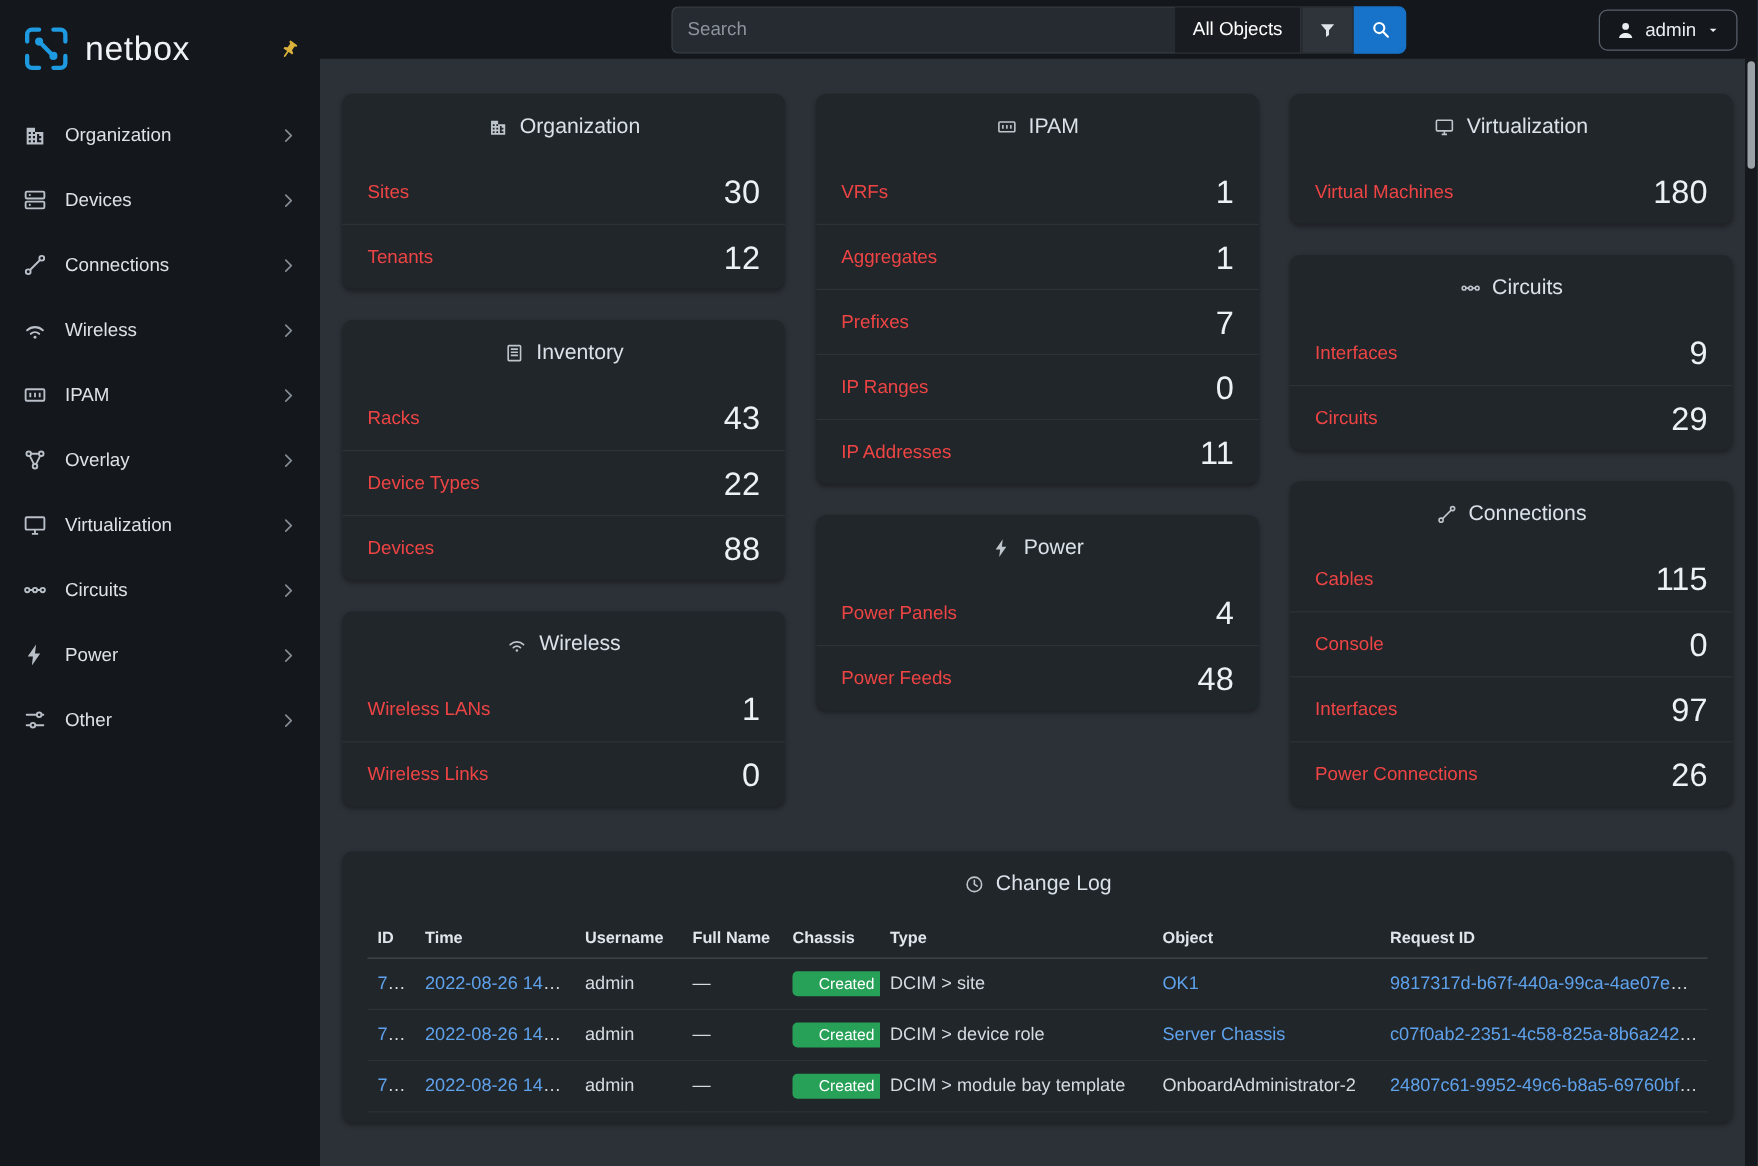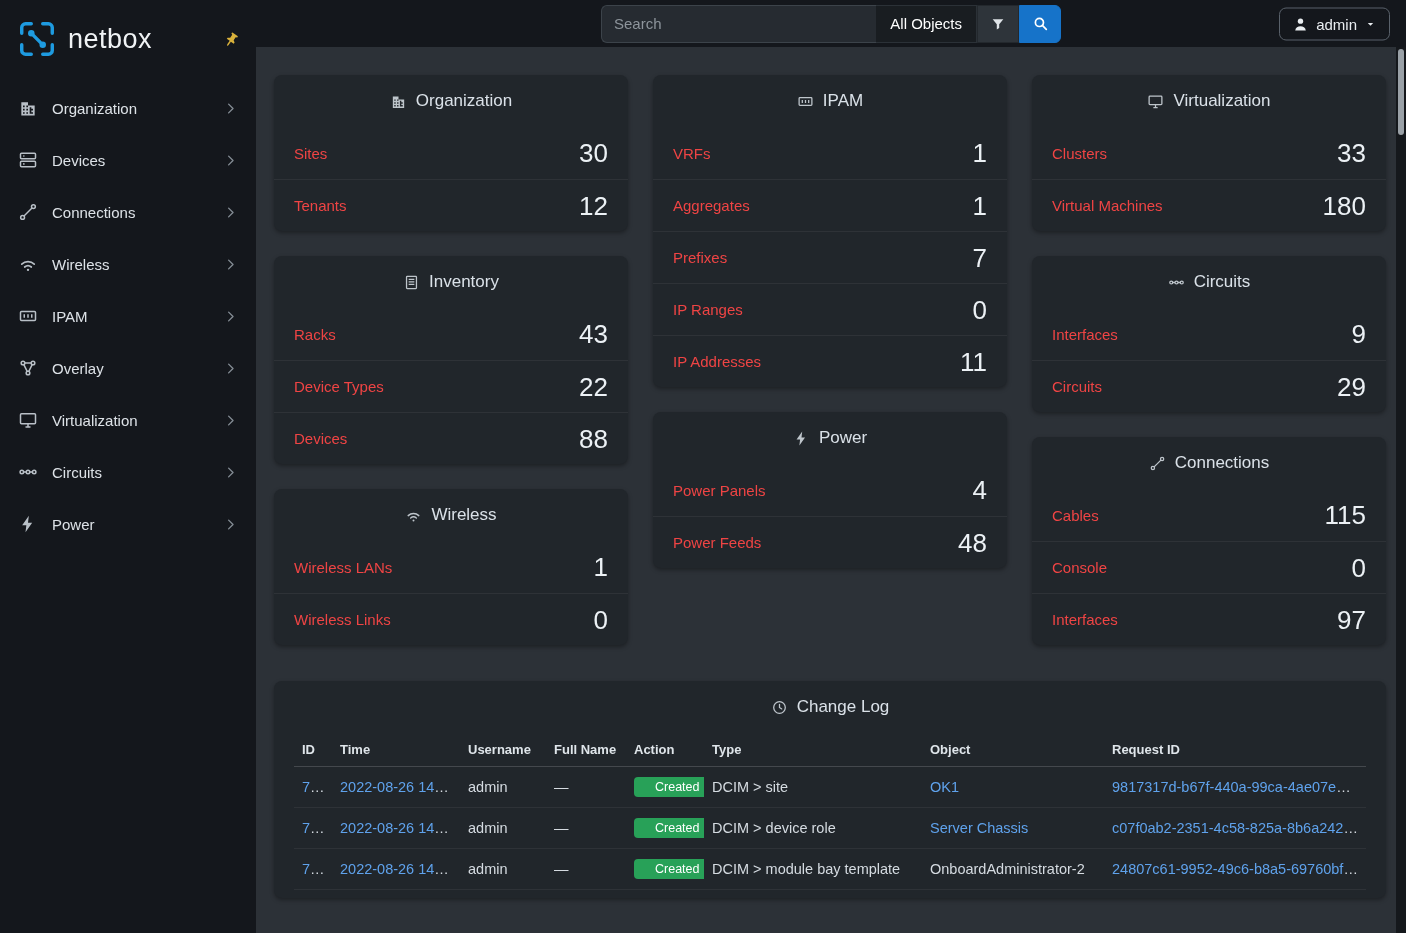--- a/index.html
+++ b/index.html
@@ -27,21 +27,21 @@
   .pin{margin-left:auto;width:17px;height:17px;color:var(--c-pin);transform:rotate(35deg);cursor:pointer;}
   .nav{padding-top:4px;display:flex;flex-direction:column;}
   .nav-item{display:flex;align-items:center;gap:14px;height:52px;padding:0 18px;
     color:#dde2e7;font-size:15px;font-weight:500;text-decoration:none;cursor:pointer;}
   .nav-item .icon{width:20px;height:20px;color:#b9c0c7;}
   .nav-item .chev{width:15px;height:15px;margin-left:auto;color:#848c94;}
 
   
   .main{flex:1;min-width:0;position:relative;display:flex;flex-direction:column;}
   .topbar{height:47px;flex-shrink:0;background:var(--c-panel);display:flex;align-items:center;position:relative;padding:0 16px;}
-  .search-group{display:flex;margin:0 auto;height:38px;width:460px;}
+  .search-group{display:flex;margin:0 auto;height:38px;width:588px;}
   .search-input{flex:1;min-width:0;background:#262b31;border:1px solid #3c434a;border-right:none;
     border-radius:6px 0 0 6px;padding:0 12px;color:#e6ebef;font-size:15px;outline:none;
     font-family:"Liberation Sans",sans-serif;}
   .search-input::placeholder{color:var(--c-muted);}
   .scope-btn{background:#191d21;color:#fff;border:1px solid #2b3137;border-left:none;padding:0 14px;
     font-size:15px;cursor:pointer;font-family:"Liberation Sans",sans-serif;}
   .filter-btn{width:42px;background:#2e343a;border:1px solid #23282d;color:#dfe4e8;cursor:pointer;
     display:flex;align-items:center;justify-content:center;}
   .filter-btn .icon{width:16px;height:16px;}
   .go-btn{width:42px;background:var(--c-primary);border:1px solid var(--c-primary);
@@ -243,20 +243,35 @@
             <path d="M13 2 5 13.5h5L9 22l8-11.5h-5z"></path>
           </svg>
         </span>
         <span class="nav-label">Power</span>
         <span class="icon chev">
           <svg viewBox="0 0 24 24" fill="none" stroke="currentColor" stroke-width="2.2" stroke-linecap="round" stroke-linejoin="round">
             <path d="m9 5 7 7-7 7"></path>
           </svg>
         </span>
       </a>
+      <a class="nav-item">
+        <span class="icon">
+          <svg viewBox="0 0 24 24" fill="none" stroke="currentColor" stroke-width="1.8" stroke-linecap="round">
+            <path d="M4 7h9M19 7h1M4 17h3M13 17h7"></path>
+            <circle cx="16" cy="7" r="2.2"></circle>
+            <circle cx="10" cy="17" r="2.2"></circle>
+          </svg>
+        </span>
+        <span class="nav-label">Other</span>
+        <span class="icon chev">
+          <svg viewBox="0 0 24 24" fill="none" stroke="currentColor" stroke-width="2.2" stroke-linecap="round" stroke-linejoin="round">
+            <path d="m9 5 7 7-7 7"></path>
+          </svg>
+        </span>
+      </a>
     </nav>
 </aside>
 
 <div class="main">
   <header class="topbar">
     <div class="search-group">
       <input class="search-input" type="text" placeholder="Search" style="">
       <button class="scope-btn">All Objects</button>
       <button class="filter-btn">
         <span class="icon">
@@ -411,24 +426,20 @@
             <header class="card-header">
               <span class="icon">
                 <svg viewBox="0 0 24 24" fill="none" stroke="currentColor" stroke-width="1.8">
                   <rect x="3" y="4.5" width="18" height="12" rx="1.2"></rect>
                   <path d="M9 20.5h6M12 16.5v4"></path>
                 </svg>
               </span>
               <span>Virtualization</span>
             </header>
             <a class="stat-row">
-              <span class="stat-label">Clusters</span>
-              <span class="stat-value">33</span>
-            </a>
-            <a class="stat-row">
               <span class="stat-label">Virtual Machines</span>
               <span class="stat-value">180</span>
             </a>
           </section>
           <section class="card">
             <header class="card-header">
               <span class="icon">
                 <svg viewBox="0 0 24 24" fill="none" stroke="currentColor" stroke-width="1.8">
                   <circle cx="4.6" cy="12" r="2.1"></circle>
                   <circle cx="12" cy="12" r="2.1"></circle>
@@ -462,20 +473,24 @@
               <span class="stat-label">Cables</span>
               <span class="stat-value">115</span>
             </a>
             <a class="stat-row">
               <span class="stat-label">Console</span>
               <span class="stat-value">0</span>
             </a>
             <a class="stat-row">
               <span class="stat-label">Interfaces</span>
               <span class="stat-value">97</span>
+            </a>
+            <a class="stat-row">
+              <span class="stat-label">Power Connections</span>
+              <span class="stat-value">26</span>
             </a>
           </section>
         </div>
       </div>
 
     <section class="card changelog">
       <header class="card-header">
         <span class="icon">
             <svg viewBox="0 0 24 24" fill="none" stroke="currentColor" stroke-width="1.8" stroke-linecap="round">
               <circle cx="12" cy="12" r="8.2"></circle>
@@ -485,21 +500,21 @@
         <span>Change Log</span>
       </header>
       <div class="table-wrap">
         <table class="cl-table">
           <thead>
               <tr>
                 <th>ID</th>
                 <th>Time</th>
                 <th>Username</th>
                 <th>Full Name</th>
-                <th>Action</th>
+                <th>Chassis</th>
                 <th>Type</th>
                 <th>Object</th>
                 <th>Request ID</th>
               </tr>
             </thead>
           <tbody>
               <tr>
                 <td><a class="link">755</a></td>
                 <td><a class="link">2022-08-26 14:22</a></td>
                 <td><span>admin</span></td>

